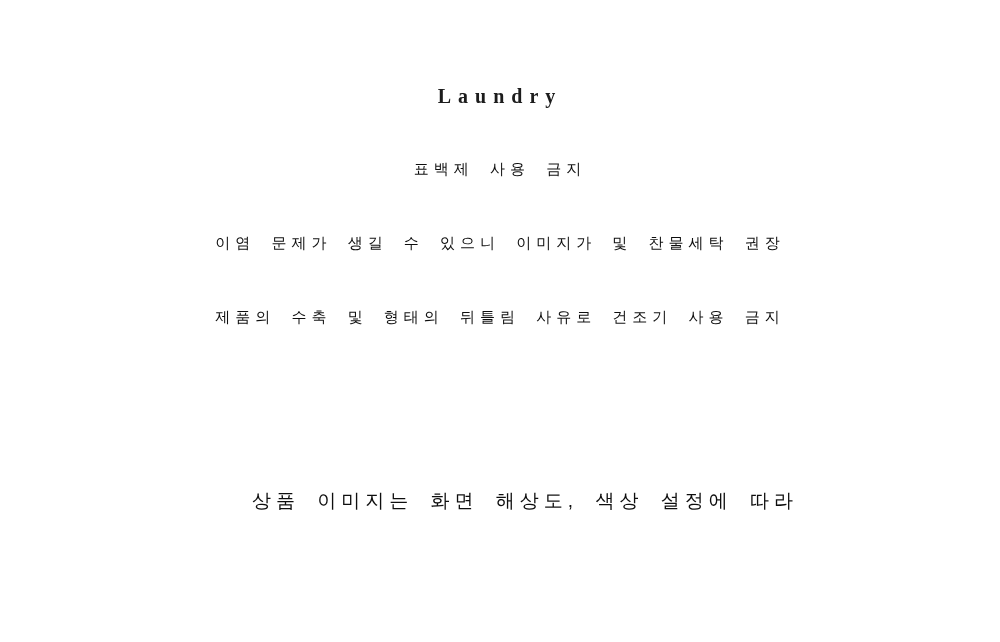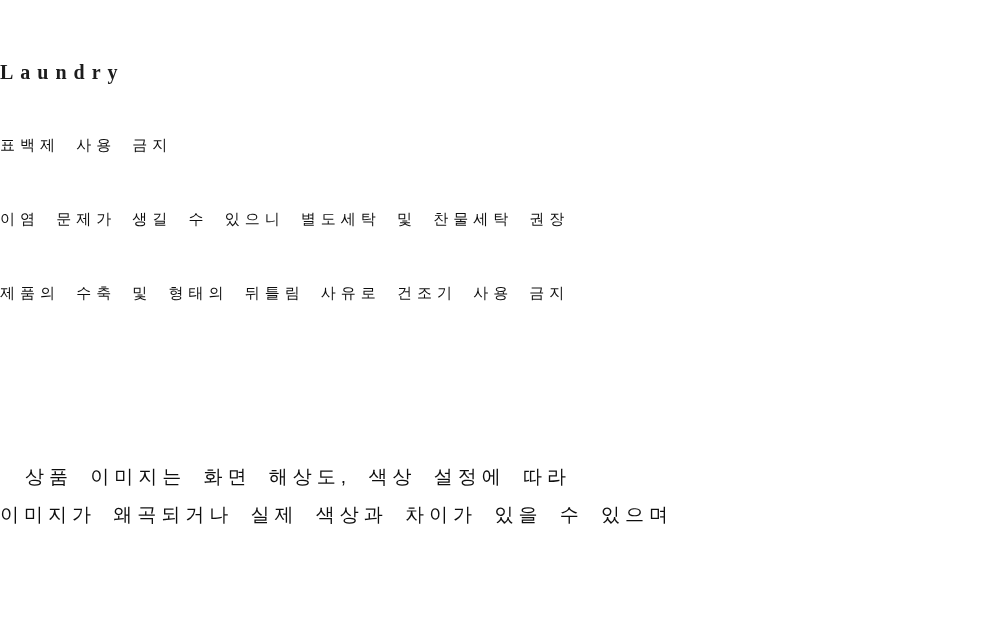--- a/index.html
+++ b/index.html
@@ -13,22 +13,23 @@
     height: 642px;
     background: #ffffff;
     color: #111111;
     overflow: hidden;
     font-family: "Liberation Sans", sans-serif;
   }
   .line {
     position: absolute;
     left: 0;
     width: 100%;
-    text-align: left;
+    text-align: center;
     white-space: nowrap;
+    margin-top: 24px;
   }
   .title {
     top: 61px;
     font-family: "Liberation Serif", serif;
     font-size: 20px;
     font-weight: 600;
     letter-spacing: 7px;
     color: #1c1c1c;
   }
   .care {
@@ -55,23 +56,22 @@
 </style>
 </head>
 <body>
 
 <div class="canvas">
 
   <div class="line title">Laundry</div>
 
   <div class="line care care-0">표백제 사용 금지</div>
 
-  <div class="line care care-1">이염 문제가 생길 수 있으니 별도세탁 및 찬물세탁 권장</div>
+  <div class="line care care-1">이염 문제가 생길 수 있으니 이미지가 및 찬물세탁 권장</div>
 
   <div class="line care care-2">제품의 수축 및 형태의 뒤틀림 사유로 건조기 사용 금지</div>
 
 
   <div class="line disc disc-0">상품 이미지는 화면 해상도, 색상 설정에 따라</div>
 
-  <div class="line disc disc-1">이미지가 왜곡되거나 실제 색상과 차이가 있을 수 있으며</div>
 
 
 </div>
 
 </body></html>

